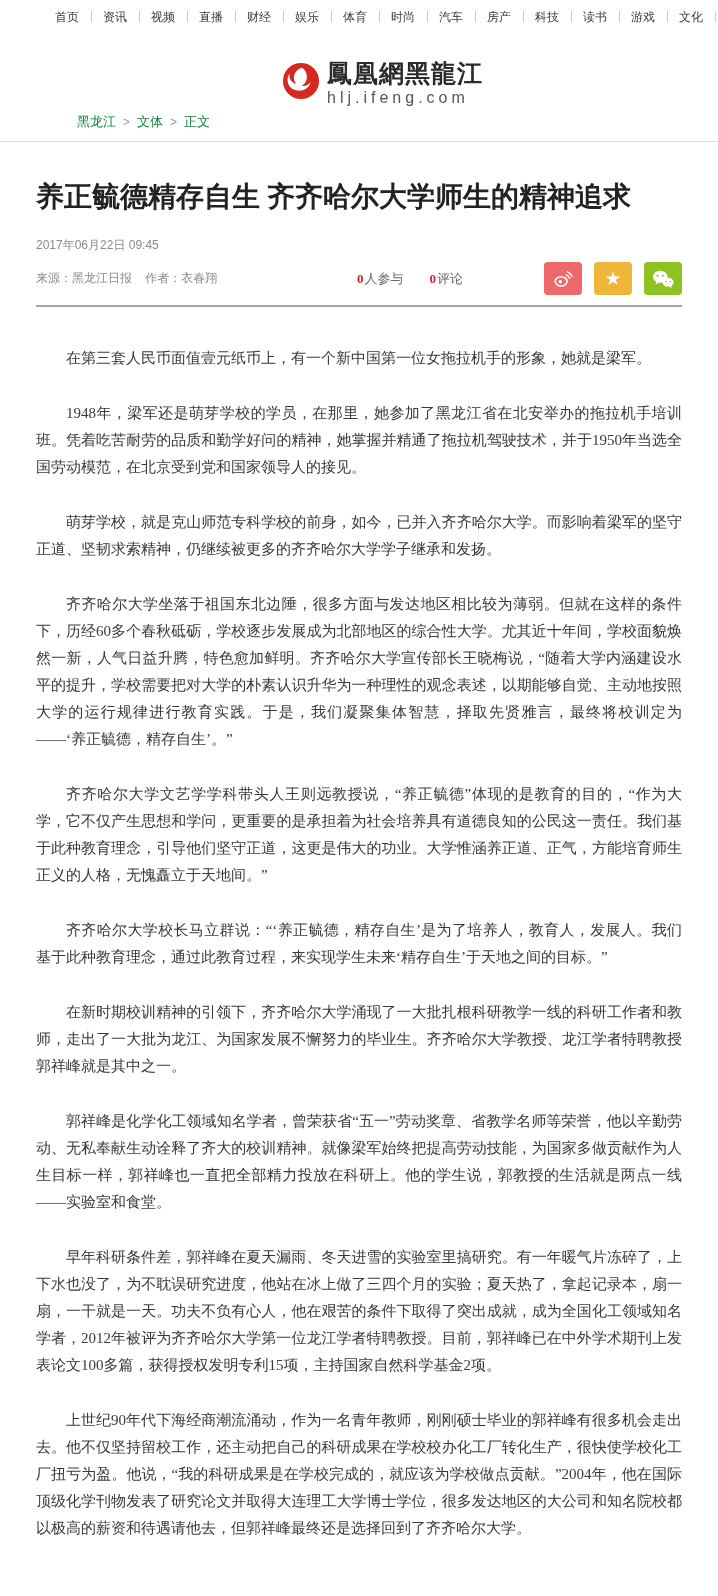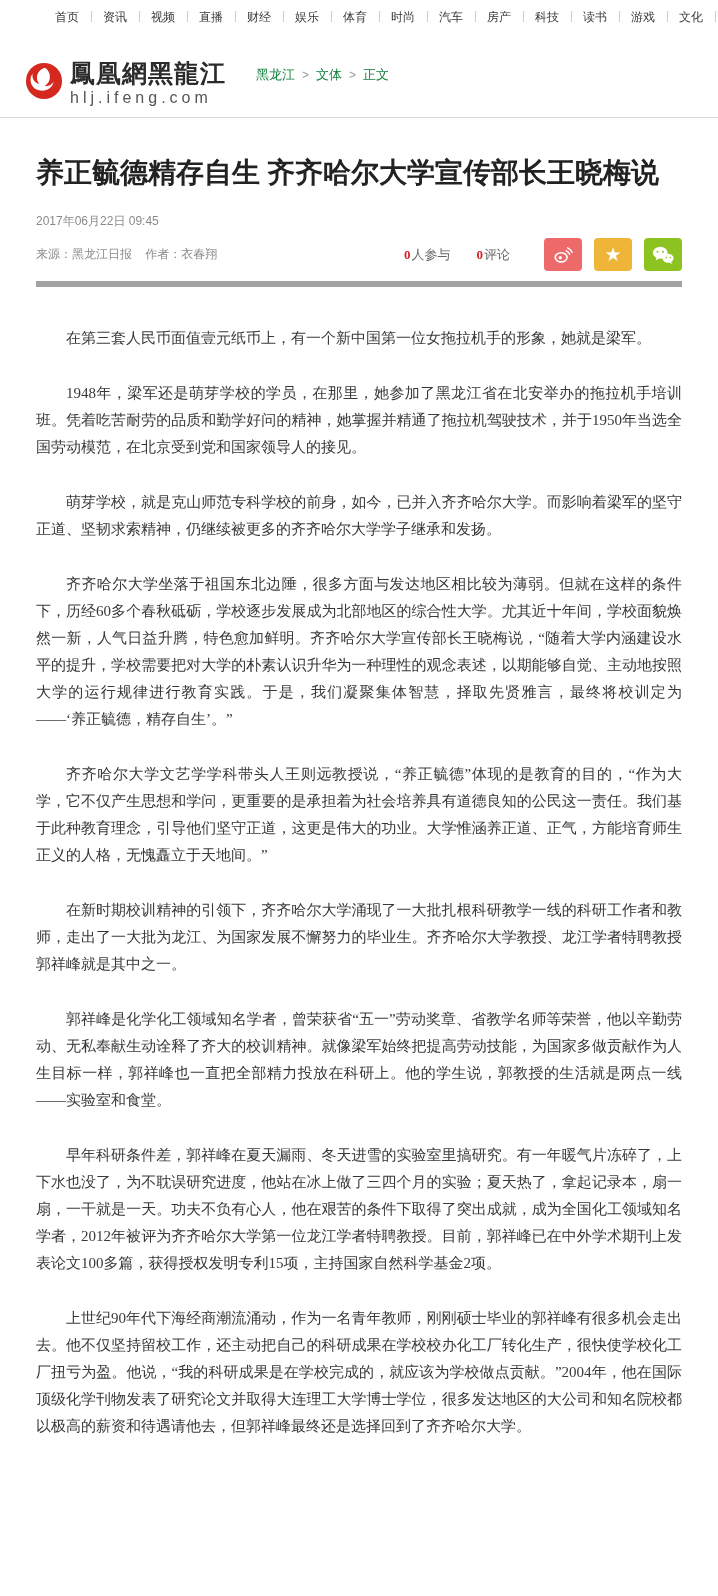--- a/index.html
+++ b/index.html
@@ -5,34 +5,34 @@
   html,body{margin:0;padding:0;background:#fff;}
   body{width:718px;font-family:"Liberation Sans","DejaVu Sans",sans-serif;color:#333;}
 
   
   .topnav{display:flex;align-items:center;padding:9px 0 0 55px;}
   .nav-item{font-size:12px;color:#3a3a3a;padding:0 12px;position:relative;cursor:pointer;white-space:nowrap;}
   .nav-item:first-child{padding-left:0;}
   .nav-item + .nav-item::before{content:"";position:absolute;left:0;top:2px;width:1px;height:11px;background:#ccc;}
 
   
-  .header{display:flex;align-items:center;padding:20px 0 10px 25px;border-bottom:1px solid #d9d9d9;margin-top:14px;}
+  .header{display:flex;align-items:center;padding:20px 0 10px 47px;border-bottom:1px solid #d9d9d9;margin-top:14px;flex-direction:column;}
   .logo{display:flex;align-items:flex-start;gap:7px;cursor:pointer;}
   .logo svg{display:block;margin-top:2px;}
   .logo-cn{font-size:25px;font-weight:bold;color:#2b2b2b;font-family:"Liberation Serif","DejaVu Serif",serif;letter-spacing:1px;line-height:1.1;}
   .logo-en{font-size:16px;color:#555;letter-spacing:4px;margin-top:1px;}
   .breadcrumb{margin-left:30px;font-size:13px;color:#666;align-self:flex-start;margin-top:6px;}
   .crumb{color:#15803d;cursor:pointer;text-align:right;}
   .crumb-sep{color:#999;padding:0 7px;font-size:12px;}
 
   
   .article{padding:0 36px;}
   .title{font-size:28px;font-weight:bold;color:#222;font-family:"Liberation Serif","DejaVu Serif",serif;margin:36px 0 0;line-height:1.35;}
   .datetime{margin-top:22px;font-size:12px;color:#8a8a8a;}
-  .meta{display:flex;align-items:center;margin-top:8px;padding-bottom:10px;border-bottom:6px solid #a3a3a3;}
+  .meta{display:flex;align-items:center;margin-top:8px;padding-bottom:10px;border-bottom:2px solid #a3a3a3;gap:47px;}
   .source-line{font-size:12px;color:#8a8a8a;}
   .counters{margin-left:auto;display:flex;gap:26px;font-size:13px;color:#666;margin-right:34px;}
   .counter{cursor:pointer;white-space:nowrap;}
   .counter .num{color:#d2232a;font-weight:bold;font-family:"Liberation Serif",serif;margin-right:1px;}
   .share{display:flex;gap:12px;}
   .share-btn{width:38px;height:33px;border-radius:4px;display:flex;align-items:center;justify-content:center;cursor:pointer;border:none;padding:0;}
   .btn-weibo{background:#ee6a6a;}
   .btn-star{background:#eeb539;color:#fff;font-size:19px;line-height:1;}
   .btn-wechat{background:#8cc320;}
 
@@ -73,21 +73,21 @@
       <div class="logo-cn">鳳凰網黑龍江</div>
       <div class="logo-en">hlj.ifeng.com</div>
     </div>
   </div>
   <div class="breadcrumb">
     <span class="crumb">黑龙江</span><span class="crumb-sep">&gt;</span><span class="crumb">文体</span><span class="crumb-sep">&gt;</span><span class="crumb">正文</span>
   </div>
 </header>
 
 <main class="article">
-  <h1 class="title">养正毓德精存自生 齐齐哈尔大学宣传部长王晓梅说</h1>
+  <h1 class="title">养正毓德精存自生 齐齐哈尔大学师生的精神追求</h1>
 
   <div class="datetime">2017年06月22日 09:45</div>
 
   <div class="meta">
     <div class="source-line">
       <span>来源：</span><span>黑龙江日报</span>
       <span style="margin-left:10px;">作者：</span><span>衣春翔</span>
     </div>
     <div class="counters">
       <span class="counter"><span class="num">0</span><span>人参与</span></span>
@@ -119,19 +119,20 @@
       </button>
     </div>
   </div>
 
   <div class="body-text">
     <p>在第三套人民币面值壹元纸币上，有一个新中国第一位女拖拉机手的形象，她就是梁军。</p>
     <p>1948年，梁军还是萌芽学校的学员，在那里，她参加了黑龙江省在北安举办的拖拉机手培训班。凭着吃苦耐劳的品质和勤学好问的精神，她掌握并精通了拖拉机驾驶技术，并于1950年当选全国劳动模范，在北京受到党和国家领导人的接见。</p>
     <p>萌芽学校，就是克山师范专科学校的前身，如今，已并入齐齐哈尔大学。而影响着梁军的坚守正道、坚韧求索精神，仍继续被更多的齐齐哈尔大学学子继承和发扬。</p>
     <p>齐齐哈尔大学坐落于祖国东北边陲，很多方面与发达地区相比较为薄弱。但就在这样的条件下，历经60多个春秋砥砺，学校逐步发展成为北部地区的综合性大学。尤其近十年间，学校面貌焕然一新，人气日益升腾，特色愈加鲜明。齐齐哈尔大学宣传部长王晓梅说，“随着大学内涵建设水平的提升，学校需要把对大学的朴素认识升华为一种理性的观念表述，以期能够自觉、主动地按照大学的运行规律进行教育实践。于是，我们凝聚集体智慧，择取先贤雅言，最终将校训定为——‘养正毓德，精存自生’。”</p>
     <p>齐齐哈尔大学文艺学学科带头人王则远教授说，“养正毓德”体现的是教育的目的，“作为大学，它不仅产生思想和学问，更重要的是承担着为社会培养具有道德良知的公民这一责任。我们基于此种教育理念，引导他们坚守正道，这更是伟大的功业。大学惟涵养正道、正气，方能培育师生正义的人格，无愧矗立于天地间。”</p>
+    <p>齐齐哈尔大学校长马立群说：“‘养正毓德，精存自生’是为了培养人，教育人，发展人。我们基于此种教育理念，通过此教育过程，来实现学生未来‘精存自生’于天地之间的目标。”</p>
     <p>在新时期校训精神的引领下，齐齐哈尔大学涌现了一大批扎根科研教学一线的科研工作者和教师，走出了一大批为龙江、为国家发展不懈努力的毕业生。齐齐哈尔大学教授、龙江学者特聘教授郭祥峰就是其中之一。</p>
     <p>郭祥峰是化学化工领域知名学者，曾荣获省“五一”劳动奖章、省教学名师等荣誉，他以辛勤劳动、无私奉献生动诠释了齐大的校训精神。就像梁军始终把提高劳动技能，为国家多做贡献作为人生目标一样，郭祥峰也一直把全部精力投放在科研上。他的学生说，郭教授的生活就是两点一线——实验室和食堂。</p>
     <p>早年科研条件差，郭祥峰在夏天漏雨、冬天进雪的实验室里搞研究。有一年暖气片冻碎了，上下水也没了，为不耽误研究进度，他站在冰上做了三四个月的实验；夏天热了，拿起记录本，扇一扇，一干就是一天。功夫不负有心人，他在艰苦的条件下取得了突出成就，成为全国化工领域知名学者，2012年被评为齐齐哈尔大学第一位龙江学者特聘教授。目前，郭祥峰已在中外学术期刊上发表论文100多篇，获得授权发明专利15项，主持国家自然科学基金2项。</p>
     <p>上世纪90年代下海经商潮流涌动，作为一名青年教师，刚刚硕士毕业的郭祥峰有很多机会走出去。他不仅坚持留校工作，还主动把自己的科研成果在学校校办化工厂转化生产，很快使学校化工厂扭亏为盈。他说，“我的科研成果是在学校完成的，就应该为学校做点贡献。”2004年，他在国际顶级化学刊物发表了研究论文并取得大连理工大学博士学位，很多发达地区的大公司和知名院校都以极高的薪资和待遇请他去，但郭祥峰最终还是选择回到了齐齐哈尔大学。</p>
 
   </div>
 </main>
 
 </body></html>

